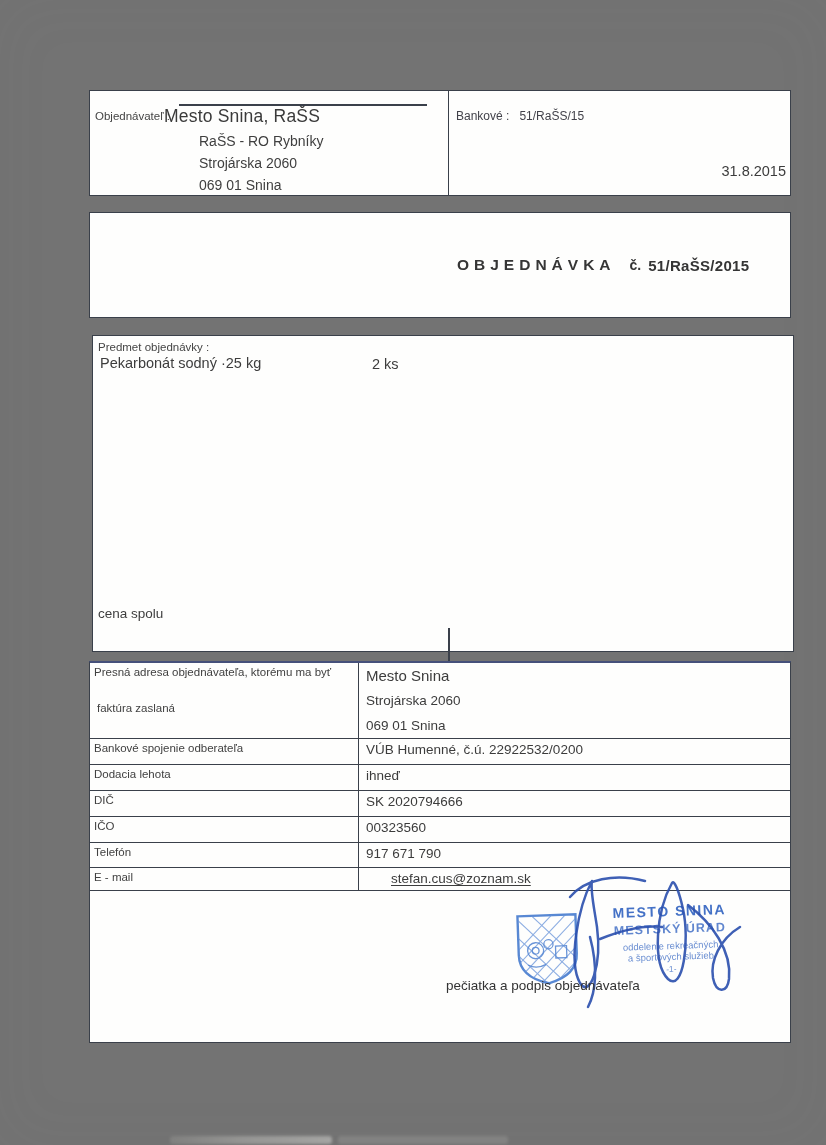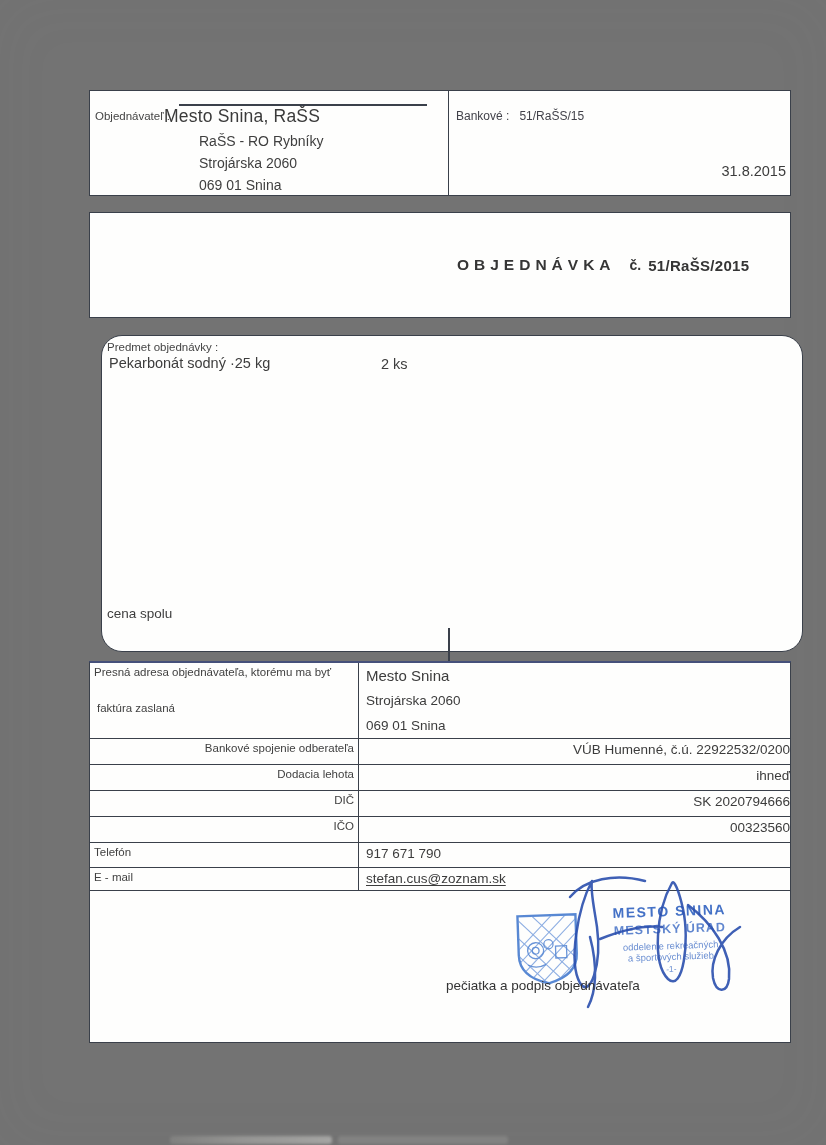--- a/index.html
+++ b/index.html
@@ -37,21 +37,21 @@
   .subj-qty{position:absolute; left:279px; top:20px; font-size:14.5px; color:#3d3d3d;}
   .subj-total{position:absolute; left:5px; top:270px; font-size:13.5px; color:#3e3e3e;}
   .stray-vline{position:absolute; left:448px; top:628px; width:1.6px; height:34px; background:#3a404a;}
 
   
   .dtable{position:absolute; left:89px; top:661px; width:702px; height:382px;
           border:1.7px solid #3a404a; border-top:2px solid #45507a; box-sizing:border-box; background:#fefefd;}
   .t-row{display:flex; border-bottom:1.5px solid #3a404a; box-sizing:border-box; overflow:visible;}
   .t-label{width:269px; border-right:1.5px solid #3a404a; box-sizing:border-box; padding:3px 4px 0 4px; font-size:11.5px; color:#414141; line-height:13px;}
   .t-value{flex:1; padding:3px 0 0 7px; font-size:13.5px; color:#3c3c3c; line-height:16px;}
-  .h76{height:76px;} .h26{height:26px;text-align:right;} .h25{height:25px;} .h23{height:23px;} .h15{height:15px;}
+  .h76{height:76px;} .h26{height:26px;} .h25{height:25px;} .h23{height:23px;gap:25px;} .h15{height:15px;}
   .h15 .t-label, .h15 .t-value{padding-top:1px;}
   .lbl2{margin-top:23px; padding-left:3px;}
   .v-big{font-size:15px; padding-top:2px;}
   .v-line{margin-top:9px;}
   .u{text-decoration:underline; text-underline-offset:2px;}
   .stamp-cell{position:relative; height:137px; border-bottom:none;}
 
   
   .stamp{position:absolute; left:424px; top:11px; width:255px; color:#3f6ec5; transform:rotate(-2deg); opacity:.92;}
   .stamp-shield{position:absolute; left:0; top:7px;}
@@ -93,21 +93,21 @@
   </div>
 
   <div class="box" style="left:89px; top:212px; width:702px; height:106px;">
     <div class="order-head">
       <span class="order-title">OBJEDNÁVKA</span>
       <span class="order-no-prefix">č.</span>
       <span class="order-no">51/RaŠS/2015</span>
     </div>
   </div>
 
-  <div class="box" style="left:101px; top:335px; width:702px; height:317px;border-radius:21px;">
+  <div class="box" style="left:92px; top:335px; width:702px; height:317px;">
     <div class="subj-label">Predmet objednávky :</div>
     <div class="subj-item">Pekarbonát sodný ·25 kg</div>
     <div class="subj-qty">2 ks</div>
     <div class="subj-total">cena spolu</div>
   </div>
   <div class="stray-vline"></div>
 
   <div class="dtable">
     <div class="t-row h76">
       <div class="t-label">

